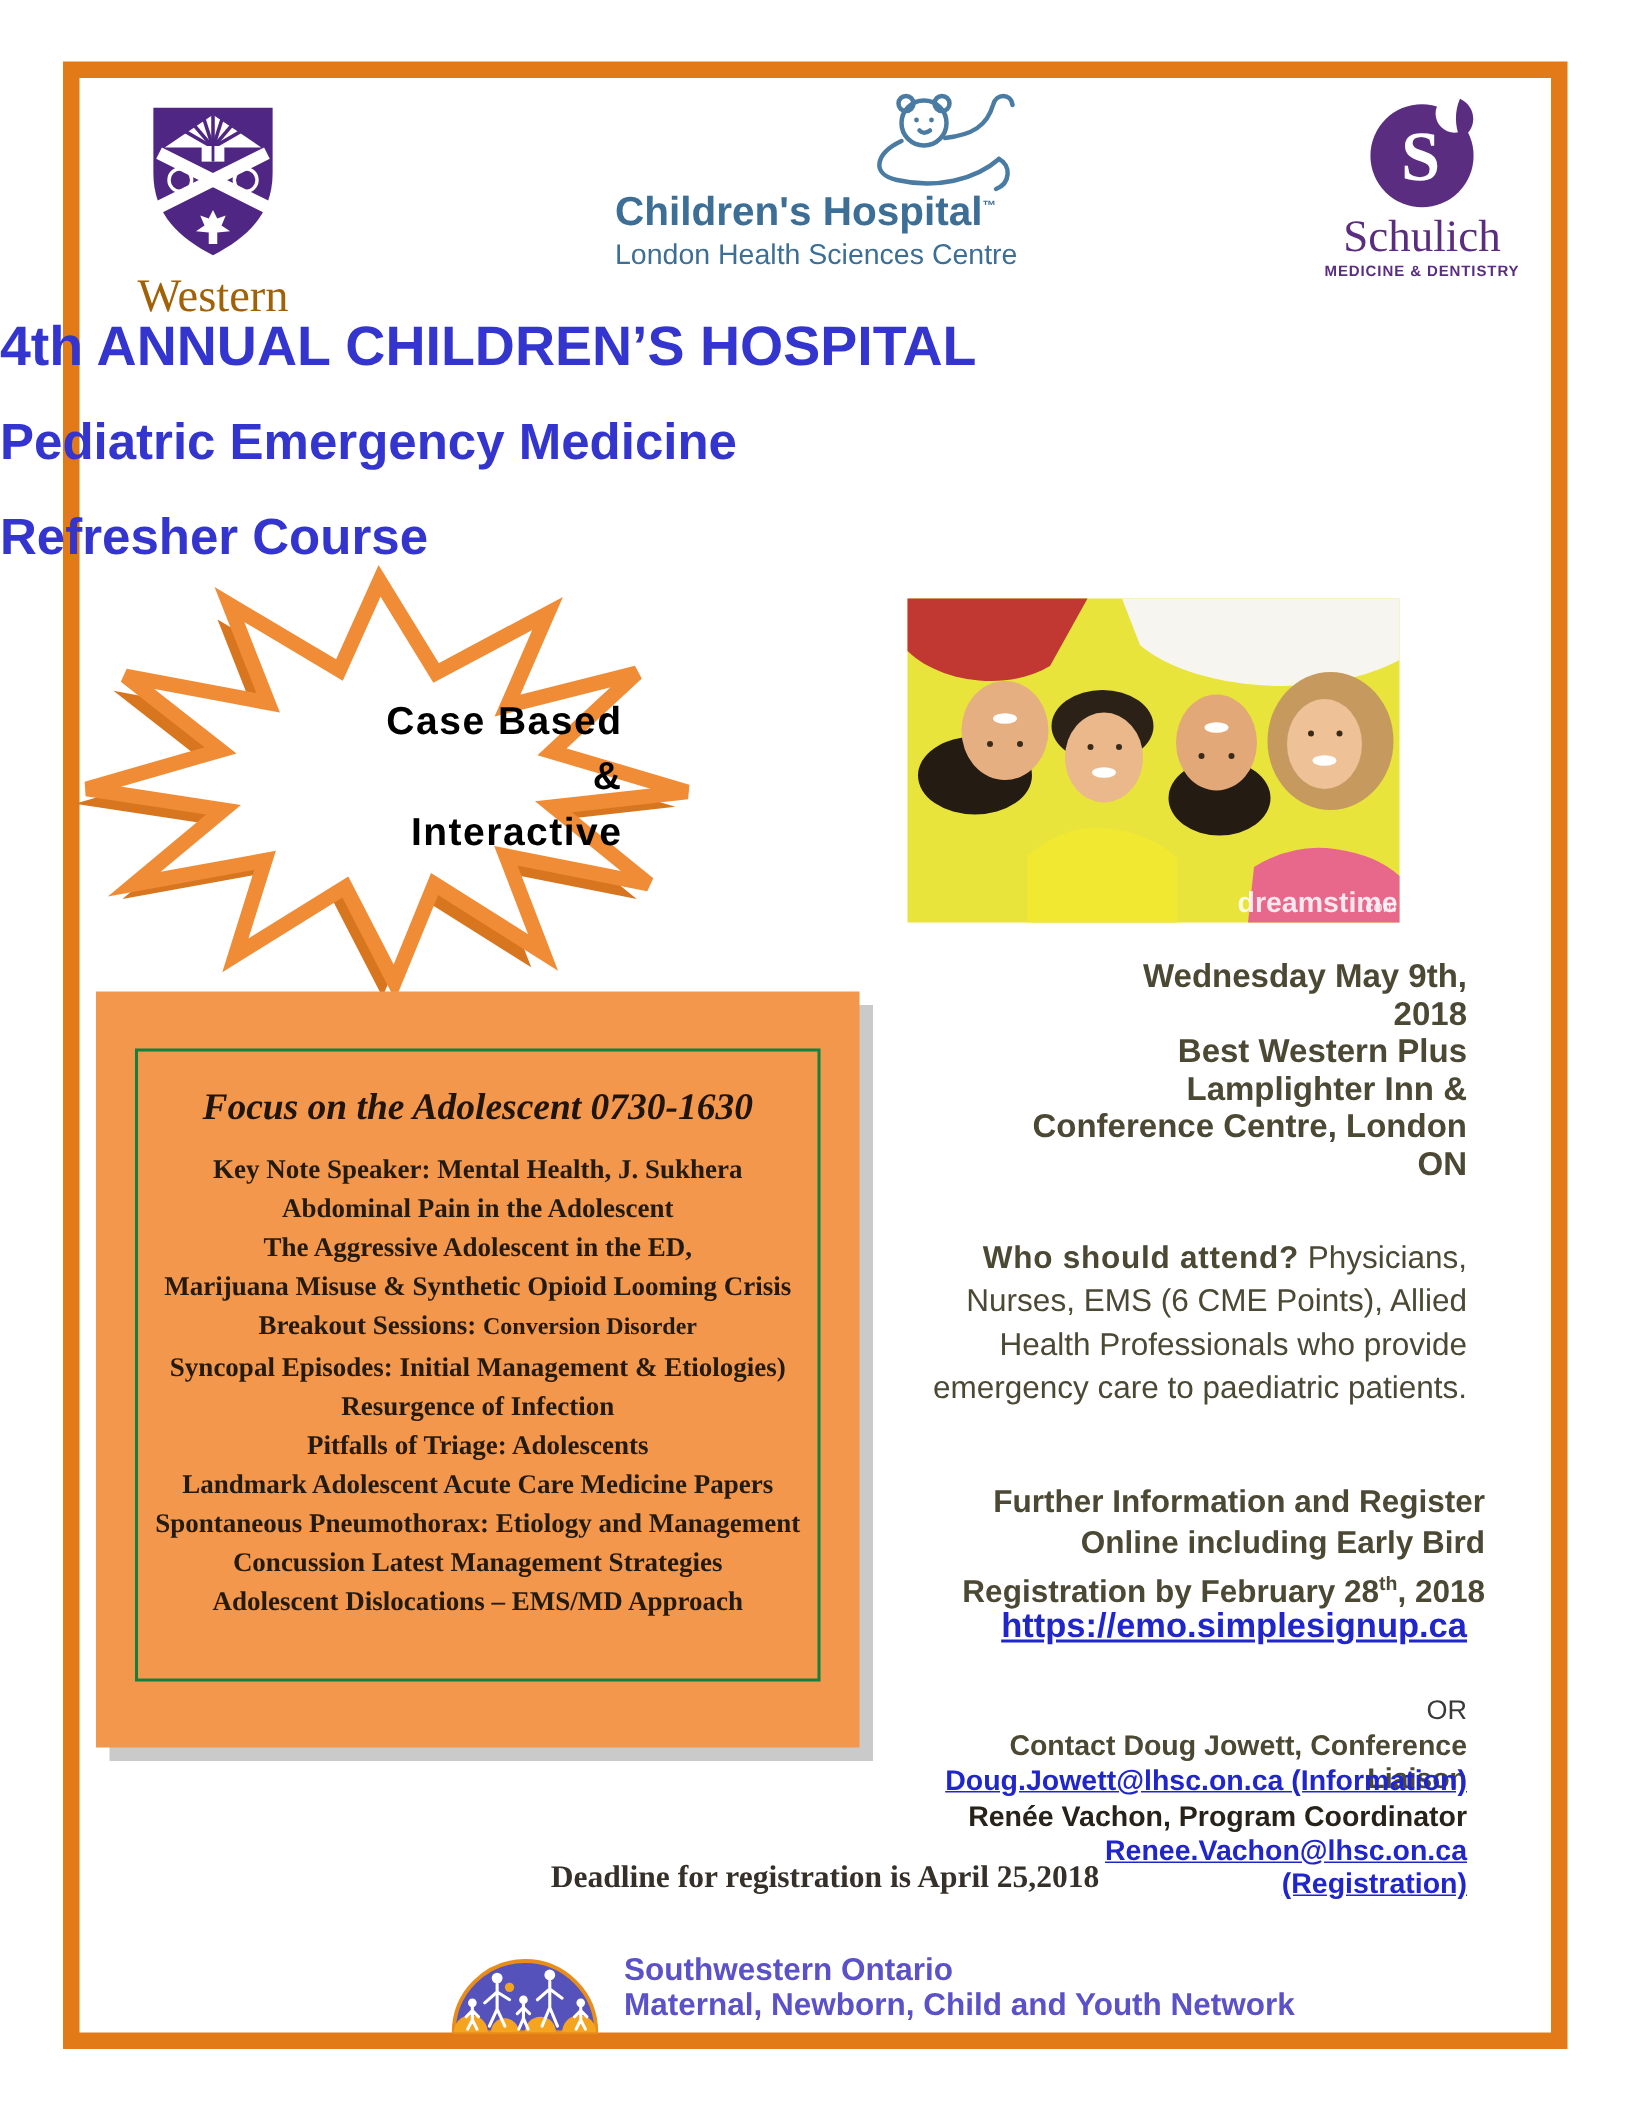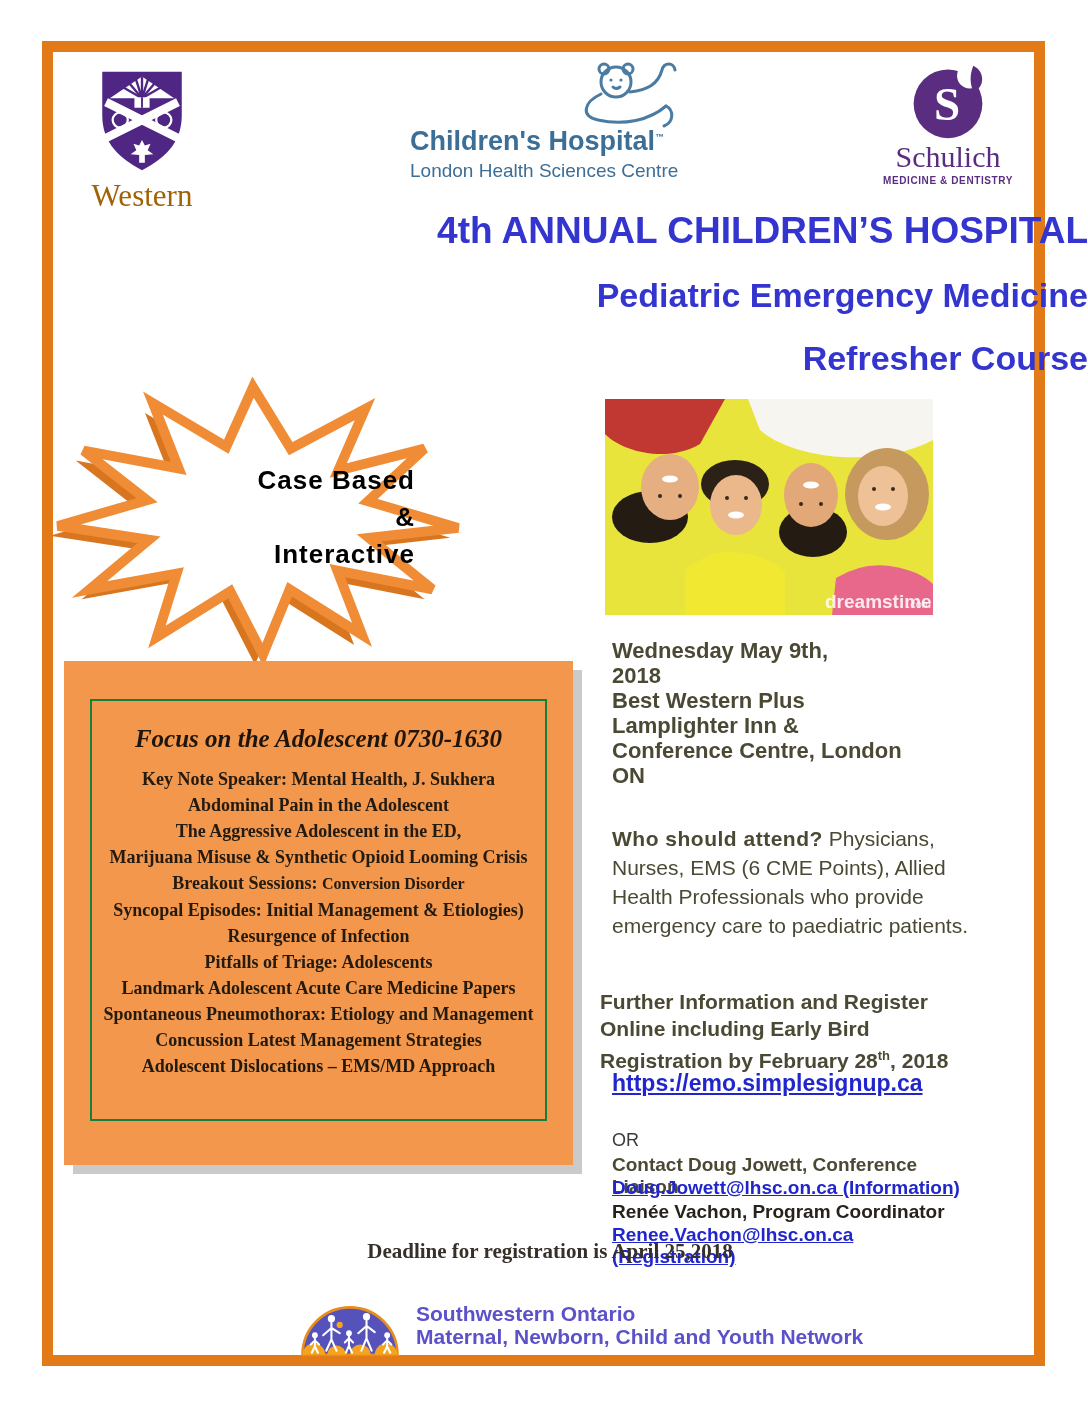--- a/index.html
+++ b/index.html
@@ -17,21 +17,21 @@
   #chl{left:404px;top:62px;width:320px;height:145px;z-index:2;}
   #chl .name{position:absolute;left:6px;top:64px;font-size:27px;font-weight:bold;color:#3C6E96;white-space:nowrap;}
   #chl .name sup{font-size:9px;}
   #chl .sub{position:absolute;left:6px;top:98px;font-size:19px;color:#3C6E96;white-space:nowrap;}
   #chl svg{position:absolute;left:150px;top:-2px;}
   #schulich{left:872px;top:64px;width:152px;text-align:center;z-index:2;}
   #schulich .word{font-family:"Liberation Serif",serif;font-size:30px;color:#5A2D81;margin-top:-4px;}
   #schulich .sub{font-size:10px;font-weight:bold;letter-spacing:0.6px;color:#5A2D81;margin-top:1px;}
 
   
-  .title-line{left:0;width:1088px;text-align:right;color:#3335CE;font-weight:bold;z-index:2;}
+  .title-line{left:0;width:1088px;text-align:left;color:#3335CE;font-weight:bold;z-index:2;}
   #title1{top:210px;font-size:37px;}
   #title2{top:276px;font-size:34px;}
   #title3{top:339px;font-size:34px;}
 
   
   #burst{left:36px;top:370px;z-index:2;}
   #burst-text{left:95px;top:462px;width:320px;text-align:right;z-index:3;
               font-size:26px;font-weight:bold;color:#000;line-height:37px;letter-spacing:1px;}
 
   
@@ -42,21 +42,21 @@
         box-shadow:9px 9px 0 #CACACA;z-index:2;}
   #obox-inner{position:absolute;left:26px;right:26px;top:38px;bottom:44px;
               border:2px solid #15803d;text-align:center;padding-top:24px;box-sizing:border-box;}
   .prog-heading{font-family:"Liberation Serif",serif;font-style:italic;font-weight:bold;
                 font-size:25px;color:#1F150D;margin-bottom:13px;}
   .prog-item{font-family:"Liberation Serif",serif;font-weight:bold;font-size:18px;
              line-height:26px;color:#231A10;}
   .prog-small{font-size:16px;}
 
   
-  .rc{left:612px;width:366px;text-align:left;color:#4B4934;z-index:2;}
+  .rc{left:612px;width:366px;text-align:right;color:#4B4934;z-index:2;}
   #event{top:638px;font-size:22px;line-height:25px;font-weight:bold;white-space:pre-line;}
   #attend{top:824px;font-size:21px;line-height:29px;}
   #attend .hd{font-weight:bold;letter-spacing:0.5px;}
   #register{top:988px;left:600px;width:390px;font-size:21px;line-height:27px;font-weight:bold;}
   #register sup{font-size:13px;}
   #reglink{top:1070px;}
   #reglink a{font-size:23px;font-weight:bold;color:#2126CC;text-decoration:underline;}
   #or{top:1130px;font-size:18px;color:#3A3A3A;}
   #liaison{top:1154px;font-size:19px;font-weight:600;}
   #email-info{top:1177px;}

